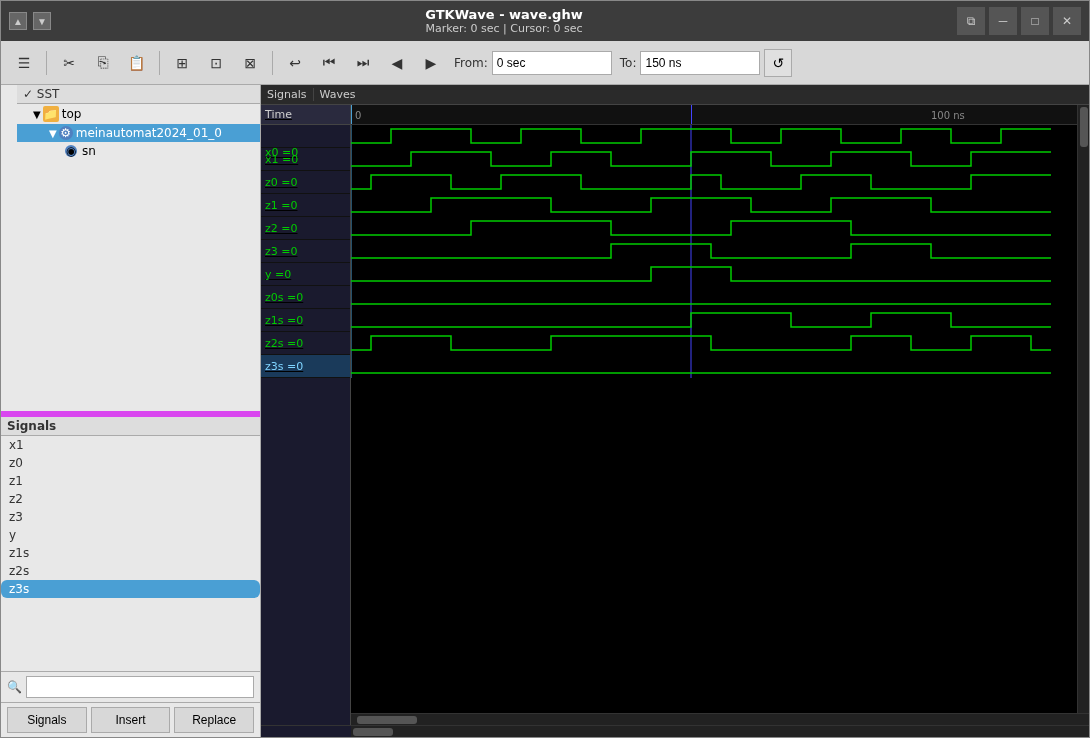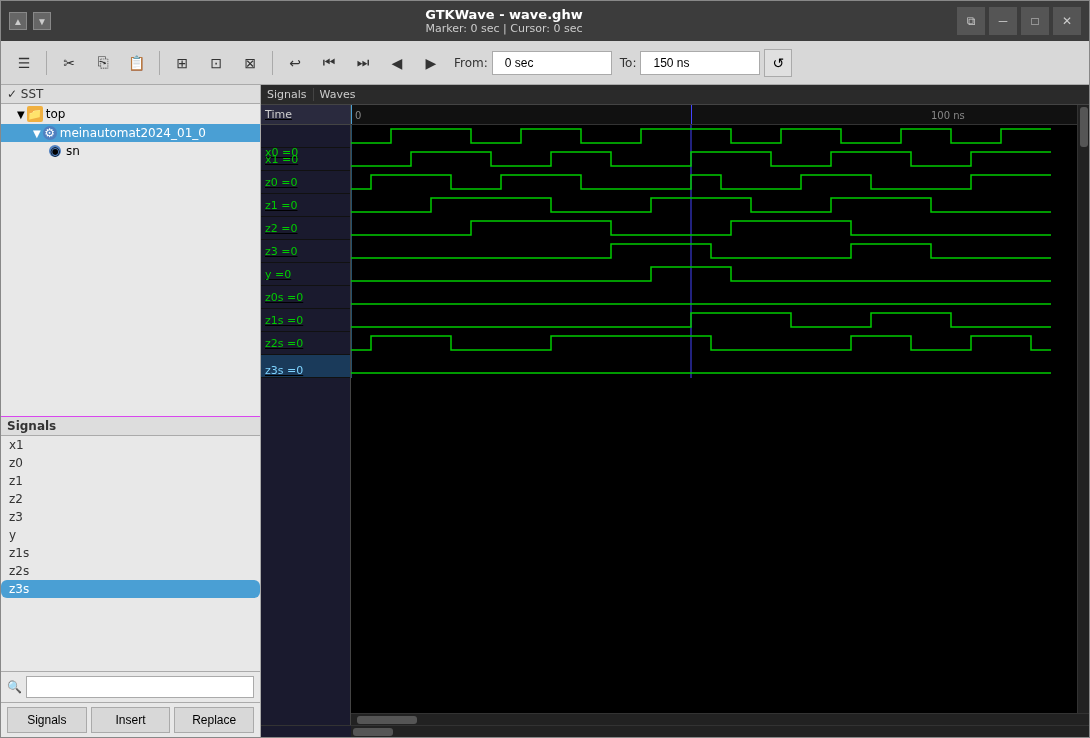--- a/index.html
+++ b/index.html
@@ -16,31 +16,31 @@
     .titlebar-subtitle { font-size: 11px; color: #ccc; }
     .titlebar-right { display: flex; gap: 4px; }
     .win-btn { width: 28px; height: 28px; background: #555; border: none; color: #ccc; cursor: pointer; display: flex; align-items: center; justify-content: center; font-size: 12px; }
 
     
     .toolbar { background: #d8d8d8; border-bottom: 1px solid #aaa; display: flex; align-items: center; padding: 4px 8px; height: 44px; flex-shrink: 0; gap: 4px; }
     .tb-btn { width: 30px; height: 30px; background: transparent; border: 1px solid transparent; cursor: pointer; display: flex; align-items: center; justify-content: center; font-size: 14px; color: #333; }
     .tb-sep { width: 1px; height: 24px; background: #aaa; margin: 0 3px; }
     .tb-field-group { display: flex; align-items: center; gap: 4px; margin-left: 4px; }
     .tb-label { font-size: 12px; color: #333; }
-    .tb-input { height: 24px; padding: 0 12px; border: 1px solid #aaa; background: white; font-size: 12px; width: 120px; }
+    .tb-input { height: 24px; padding: 0 4px; border: 1px solid #aaa; background: white; font-size: 12px; width: 120px; }
     .tb-reload { width: 28px; height: 28px; border: 1px solid #aaa; background: #e0e0e0; cursor: pointer; display: flex; align-items: center; justify-content: center; font-size: 14px; }
 
     
     .main-area { display: flex; flex: 1; overflow: hidden; }
 
     
     .left-panel { width: 260px; flex-shrink: 0; background: #e8e8e8; border-right: 1px solid #aaa; display: flex; flex-direction: column; }
 
     
-    .sst-section { flex: 1; border-bottom: 1px solid #d946ef; overflow-y: auto; min-height: 0; }
+    .sst-section { flex: 1; border-bottom: 6px solid #d946ef; overflow-y: auto; min-height: 0; padding-left: 16px; }
     .sst-header { padding: 2px 6px; font-size: 12px; color: #333; background: #ddd; border-bottom: 1px solid #aaa; }
     .tree-item { display: flex; align-items: center; padding: 2px 4px; cursor: pointer; font-size: 12px; }
     .tree-item.selected { background: #4a9fd4; color: white; }
     .tree-indent-1 { padding-left: 16px; }
     .tree-indent-2 { padding-left: 32px; }
     .tree-indent-3 { padding-left: 48px; }
     .tree-arrow { margin-right: 2px; font-size: 10px; }
     .tree-icon { width: 16px; height: 16px; margin-right: 3px; display: inline-flex; align-items: center; justify-content: center; border-radius: 2px; }
     .icon-folder { background: #f0b040; }
     .icon-module { background: #5080c0; border-radius: 50%; }
@@ -56,21 +56,21 @@
     
     .search-bar { padding: 4px 6px; border-top: 1px solid #aaa; display: flex; align-items: center; gap: 4px; }
     .search-icon { font-size: 12px; color: #666; }
     .search-input { flex: 1; height: 22px; border: 1px solid #aaa; padding: 0 4px; font-size: 12px; background: white; }
 
     
     .action-buttons { padding: 4px 6px; border-top: 1px solid #aaa; display: flex; gap: 4px; }
     .action-btn { flex: 1; height: 26px; border: 1px solid #aaa; background: #d8d8d8; cursor: pointer; font-size: 12px; }
     .signal-label-header { height: 20px; background: #2a2a3e; border-bottom: 1px solid #444; display: flex; align-items: center; padding: 0 4px; color: #ccc; font-size: 11px; }
     .signal-label-row { height: 23px; display: flex; align-items: center; padding: 0 4px; border-bottom: 1px solid #111; color: #ccc; font-size: 11px; white-space: nowrap; }
-    .signal-label-row.selected { background: #1a3a5a; color: #7fd4ff; align-items: flex-end; }
+    .signal-label-row.selected { background: #1a3a5a; color: #7fd4ff; }
     .timeline { height: 20px; background: #111; border-bottom: 1px solid #333; position: relative; display: flex; align-items: center; }
     .cursor-line { position: absolute; top: 0; bottom: 0; width: 1px; background: #4a9fd4; z-index: 10; }
 
     
     .signals-waves-panel { display: flex; flex: 1; overflow: hidden; text-decoration: underline; }
 
     .signals-col { width: 90px; flex-shrink: 0; background: #1a1a2e; display: flex; flex-direction: column; border-right: 1px solid #444; }
     .waves-col { flex: 1; background: #000; display: flex; flex-direction: column; overflow: hidden; position: relative; }
   </style>
 </head>

